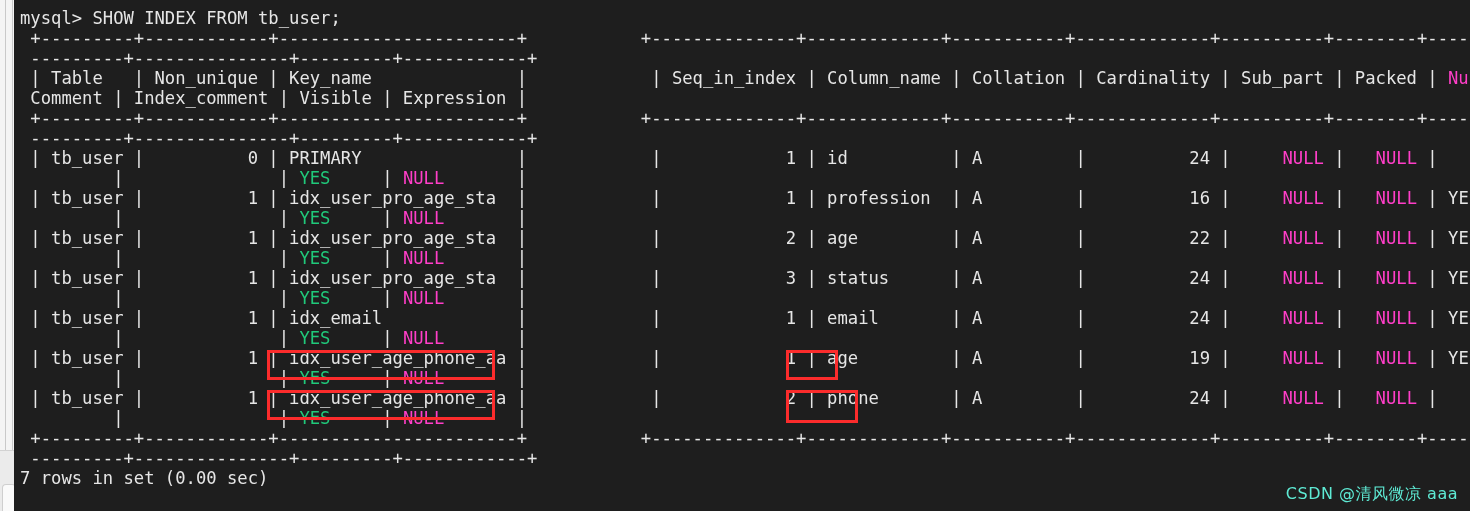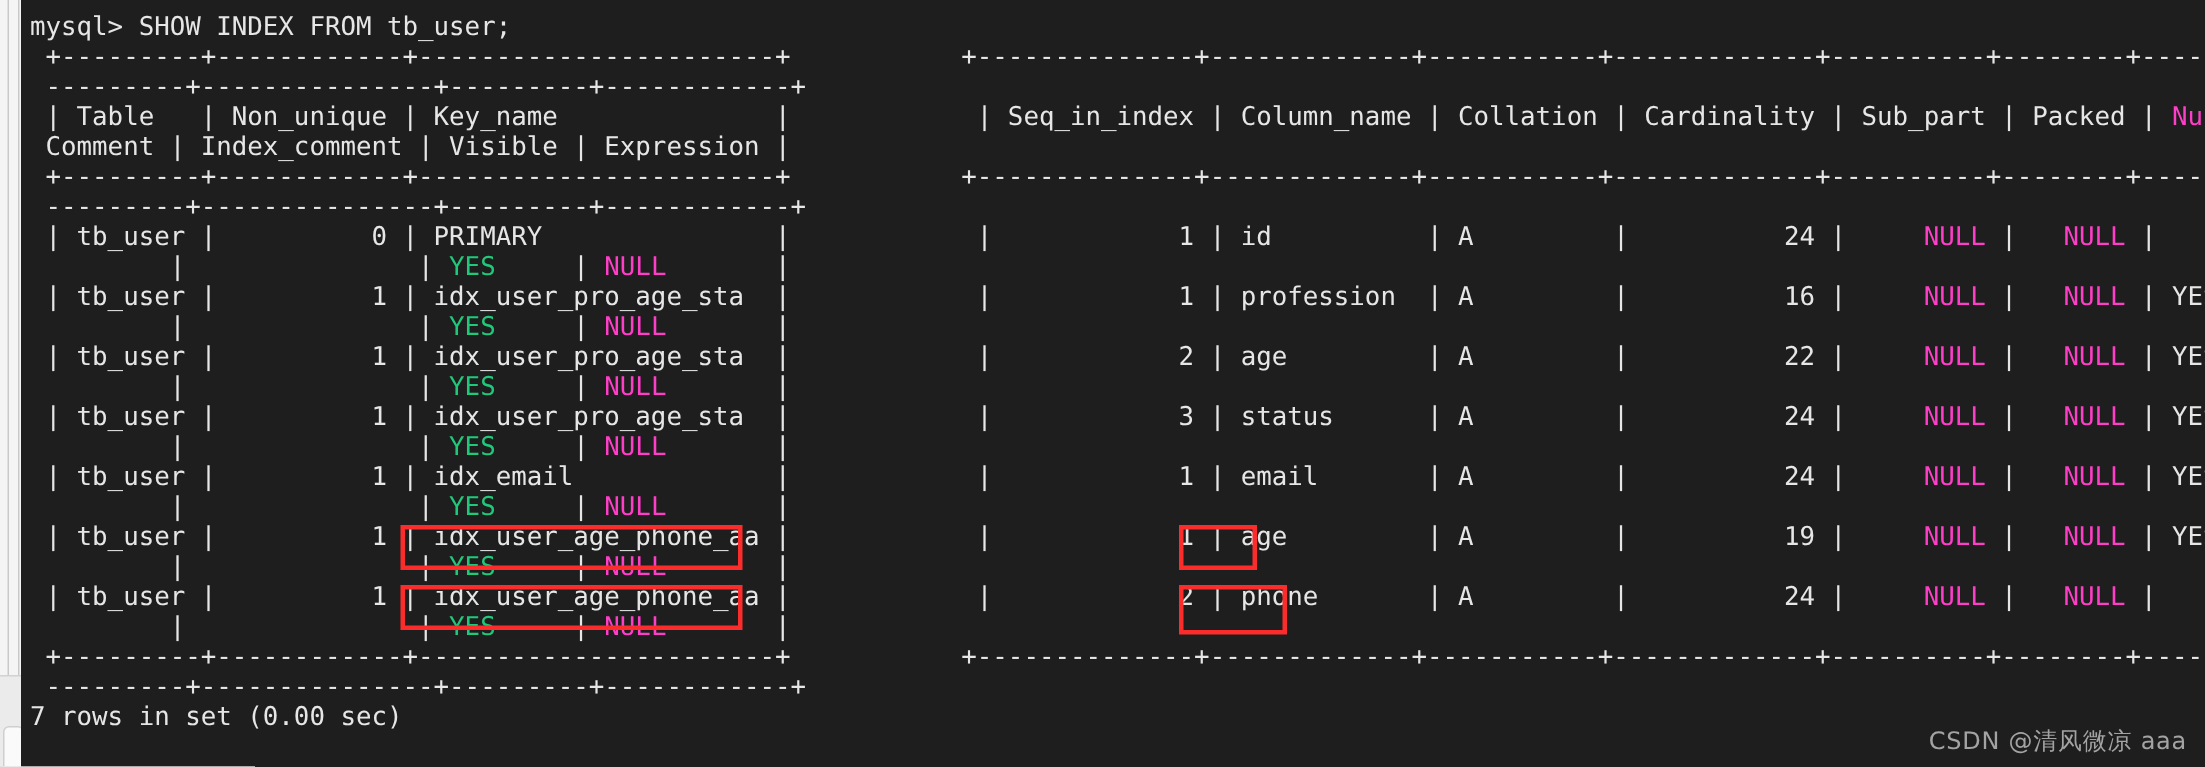--- a/index.html
+++ b/index.html
@@ -92,21 +92,21 @@
     pointer-events: none;
   }
 
   
   #watermark {
     position: absolute;
     right: 12px;
     bottom: 6px;
     font-family: "DejaVu Sans", "Liberation Sans", sans-serif;
     font-size: 16px;
-    color: #a3a3a3;
+    color: #5eead4;
     letter-spacing: 0.5px;
     white-space: nowrap;
   }
 </style>
 </head>
 <body>
 
 <div id="screen">
 
   <div class="chrome-strip" style="left:0; width:14px;"></div>

